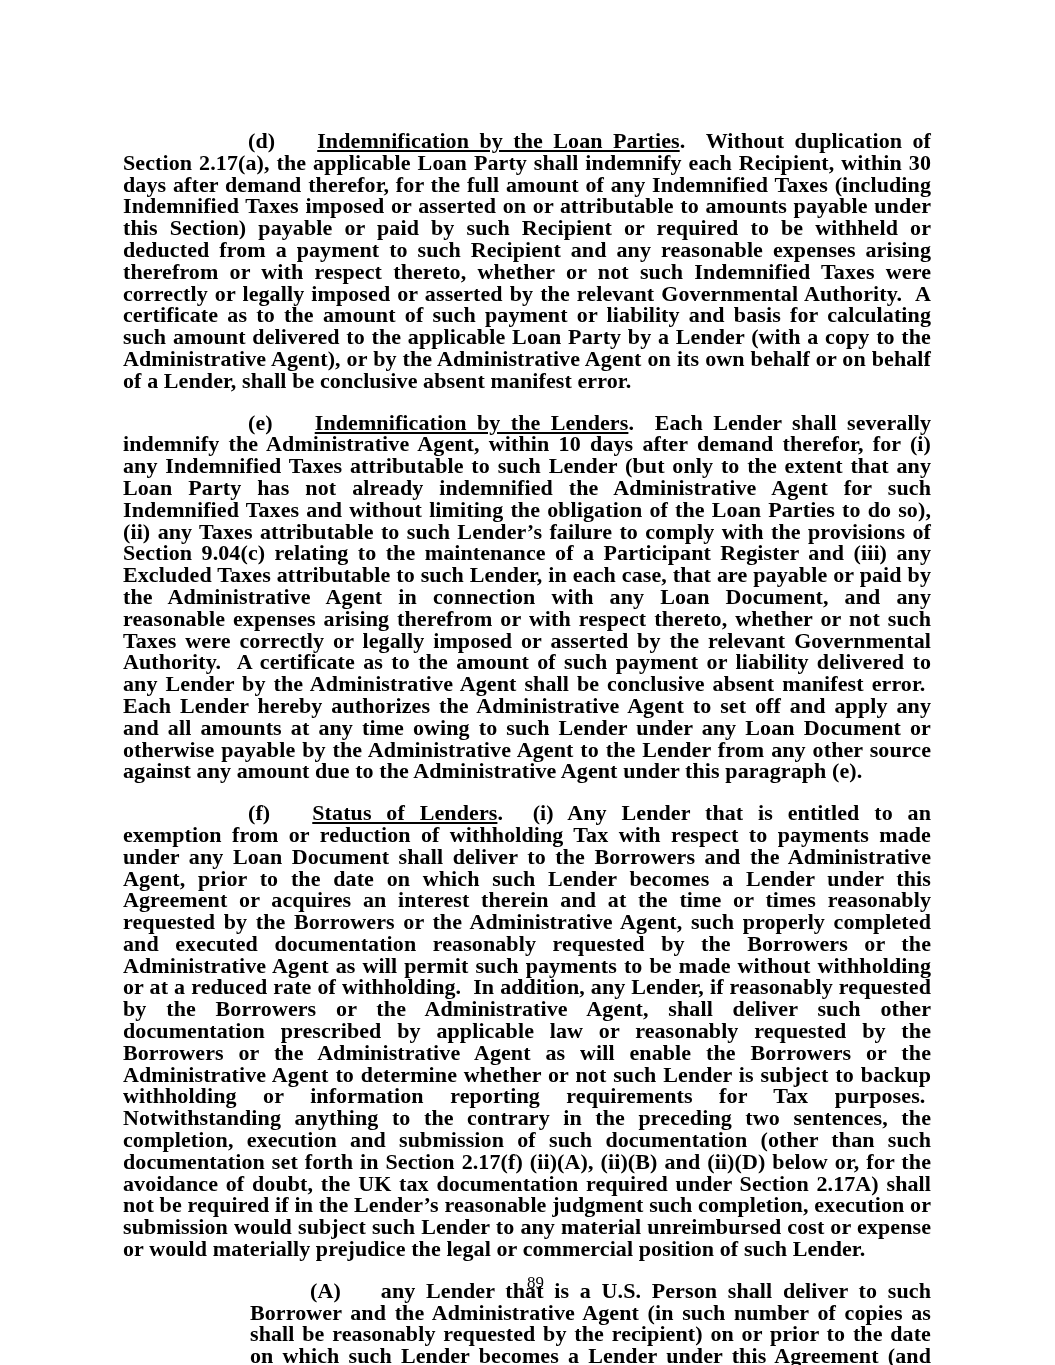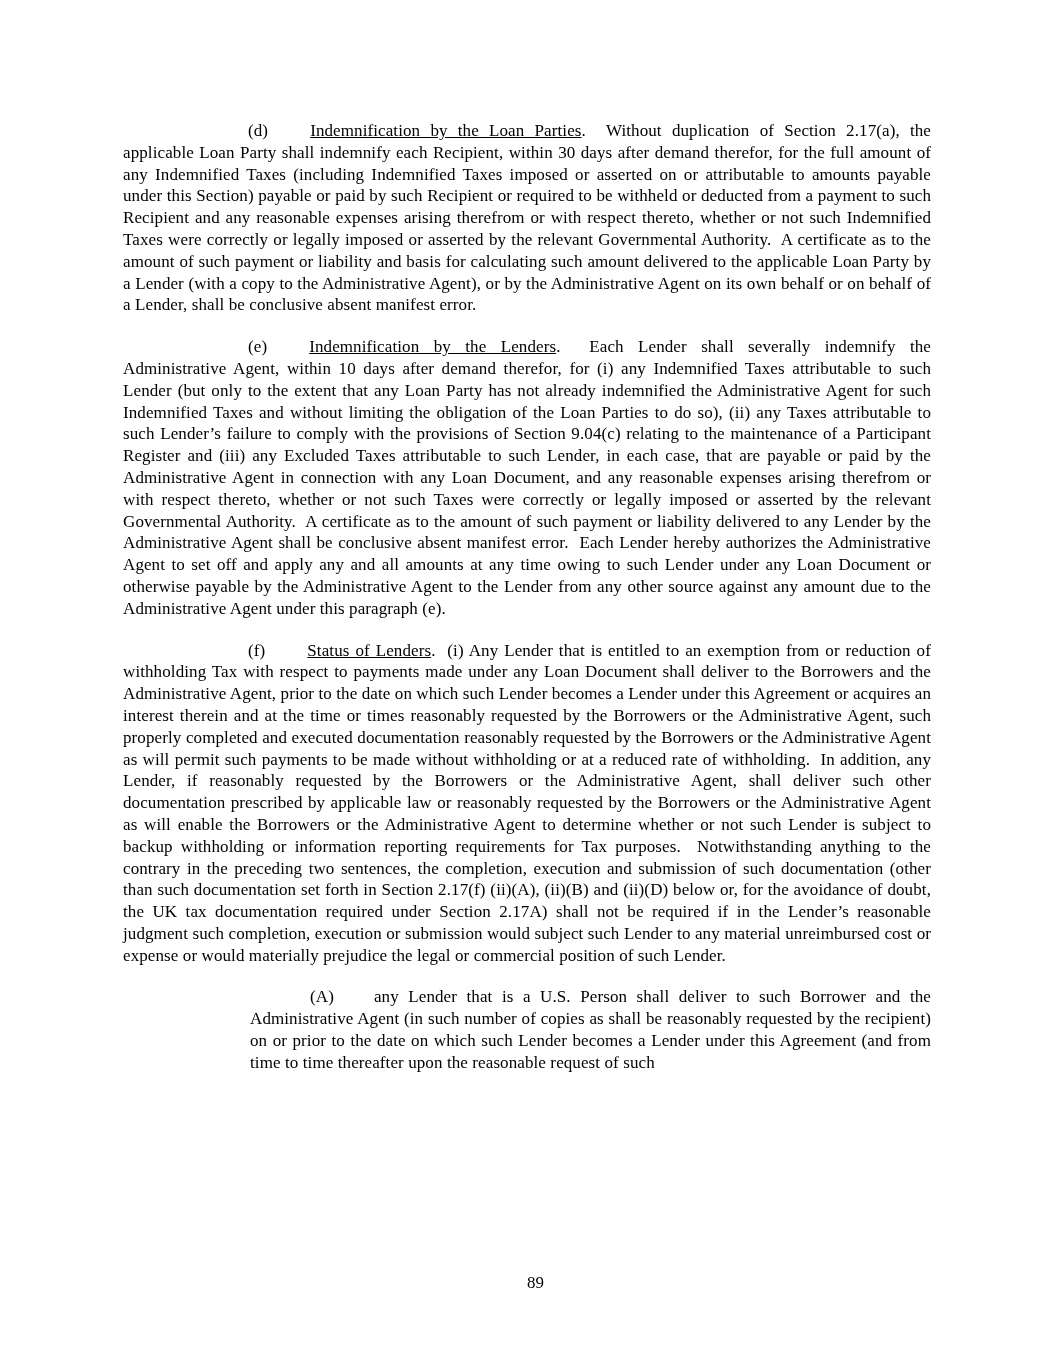--- a/index.html
+++ b/index.html
@@ -14,25 +14,26 @@
     width: 1055px; height: 1365px;
     background: #ffffff;
     overflow: hidden;
   }
   .content {
     position: absolute;
     left: 123px; top: 112px;
     width: 808px;
   }
   p.para {
-    margin: 8px 0 20px 0;
-    font-size: 17px;
+    margin: 18px 0 20px 0;
+    font-size: 22px;
     line-height: 21.8px;
     text-align: justify;
     letter-spacing: 0.1px;
+    font-weight: bold;
   }
   p.para.indented {
     margin-left: 127px;
   }
   .ind-main { display: inline-block; width: 125px; }
   .tab-main { display: inline-block; width: 42px; }
   .ind-sub  { display: inline-block; width: 60px; }
   .tab-sub  { display: inline-block; width: 40px; }
   .heading  { text-decoration: underline; }
   .page-number {

